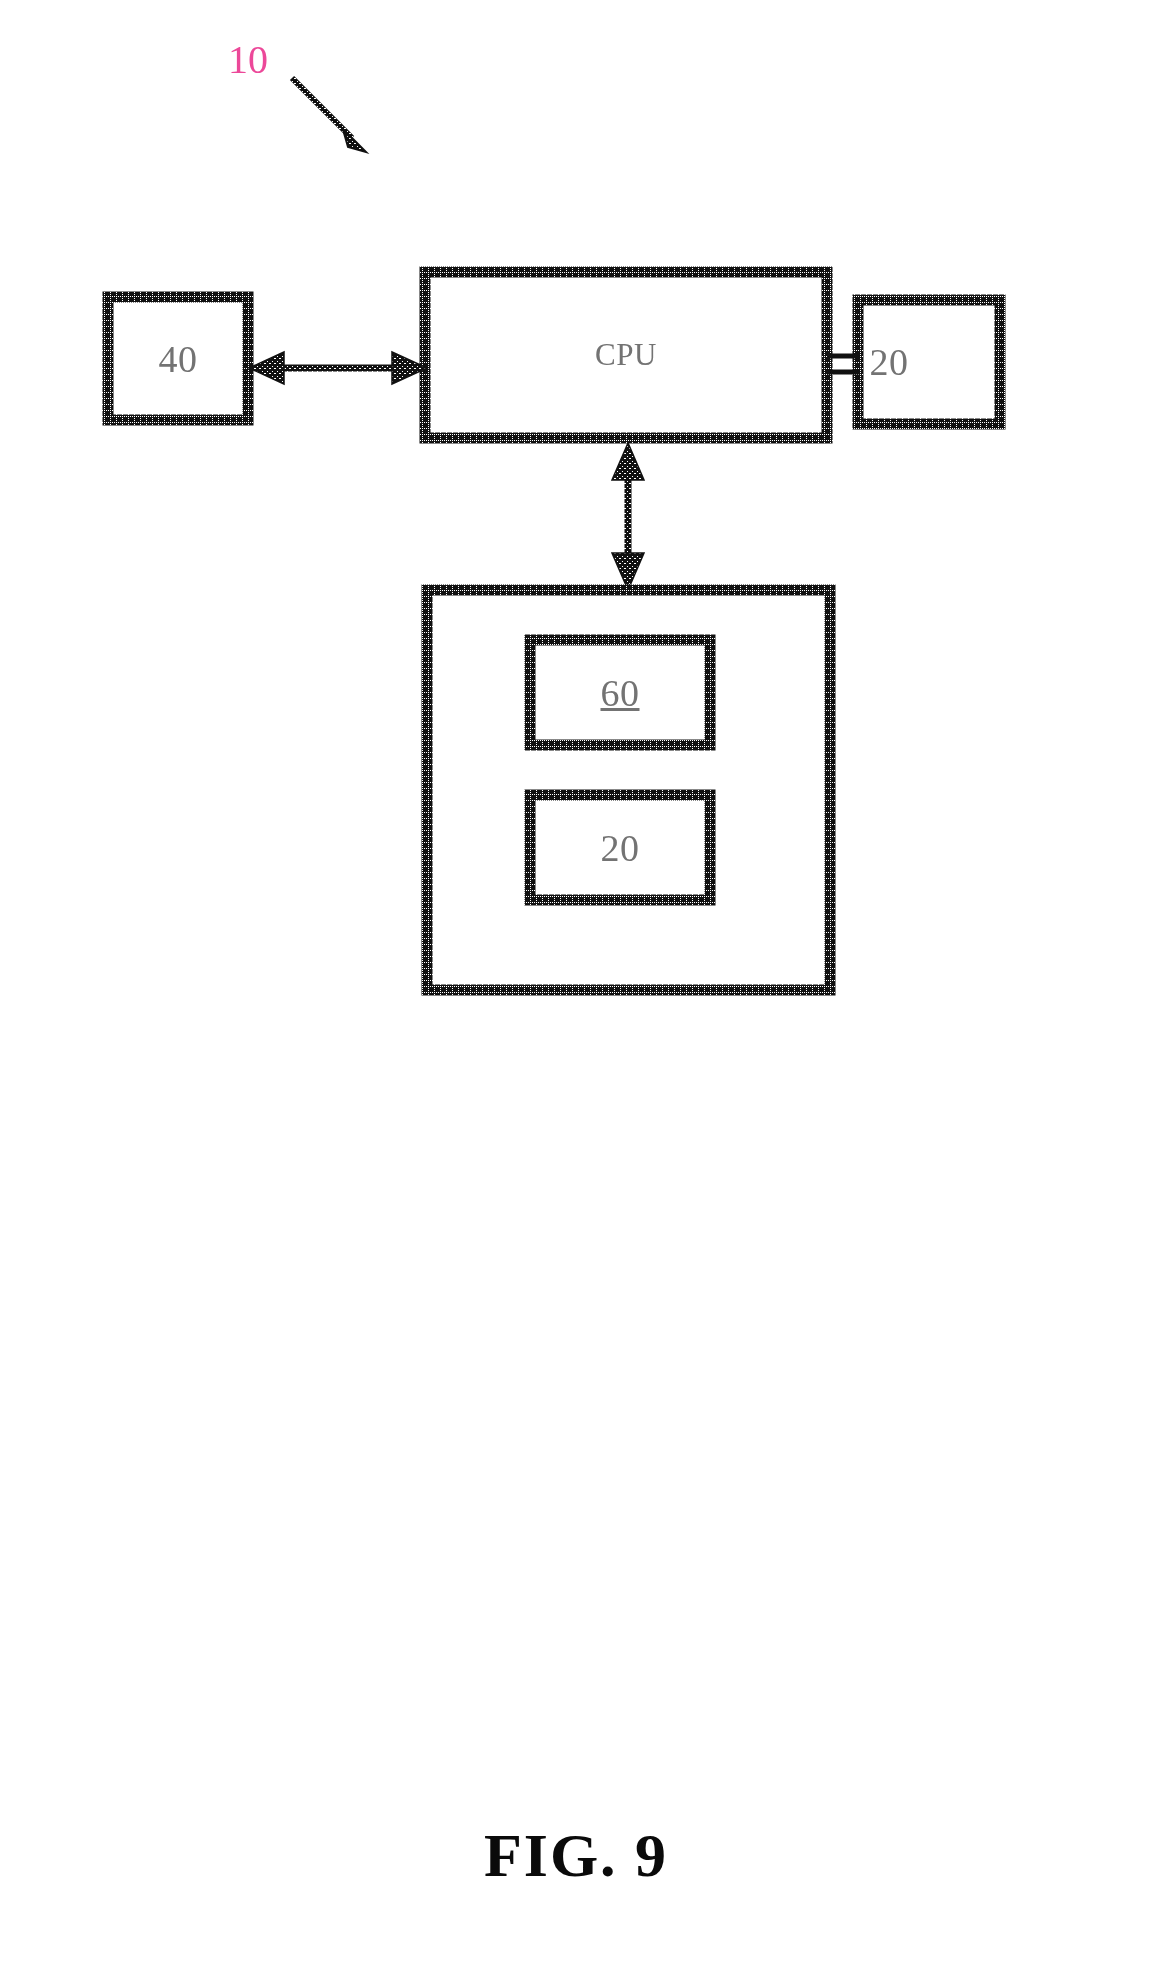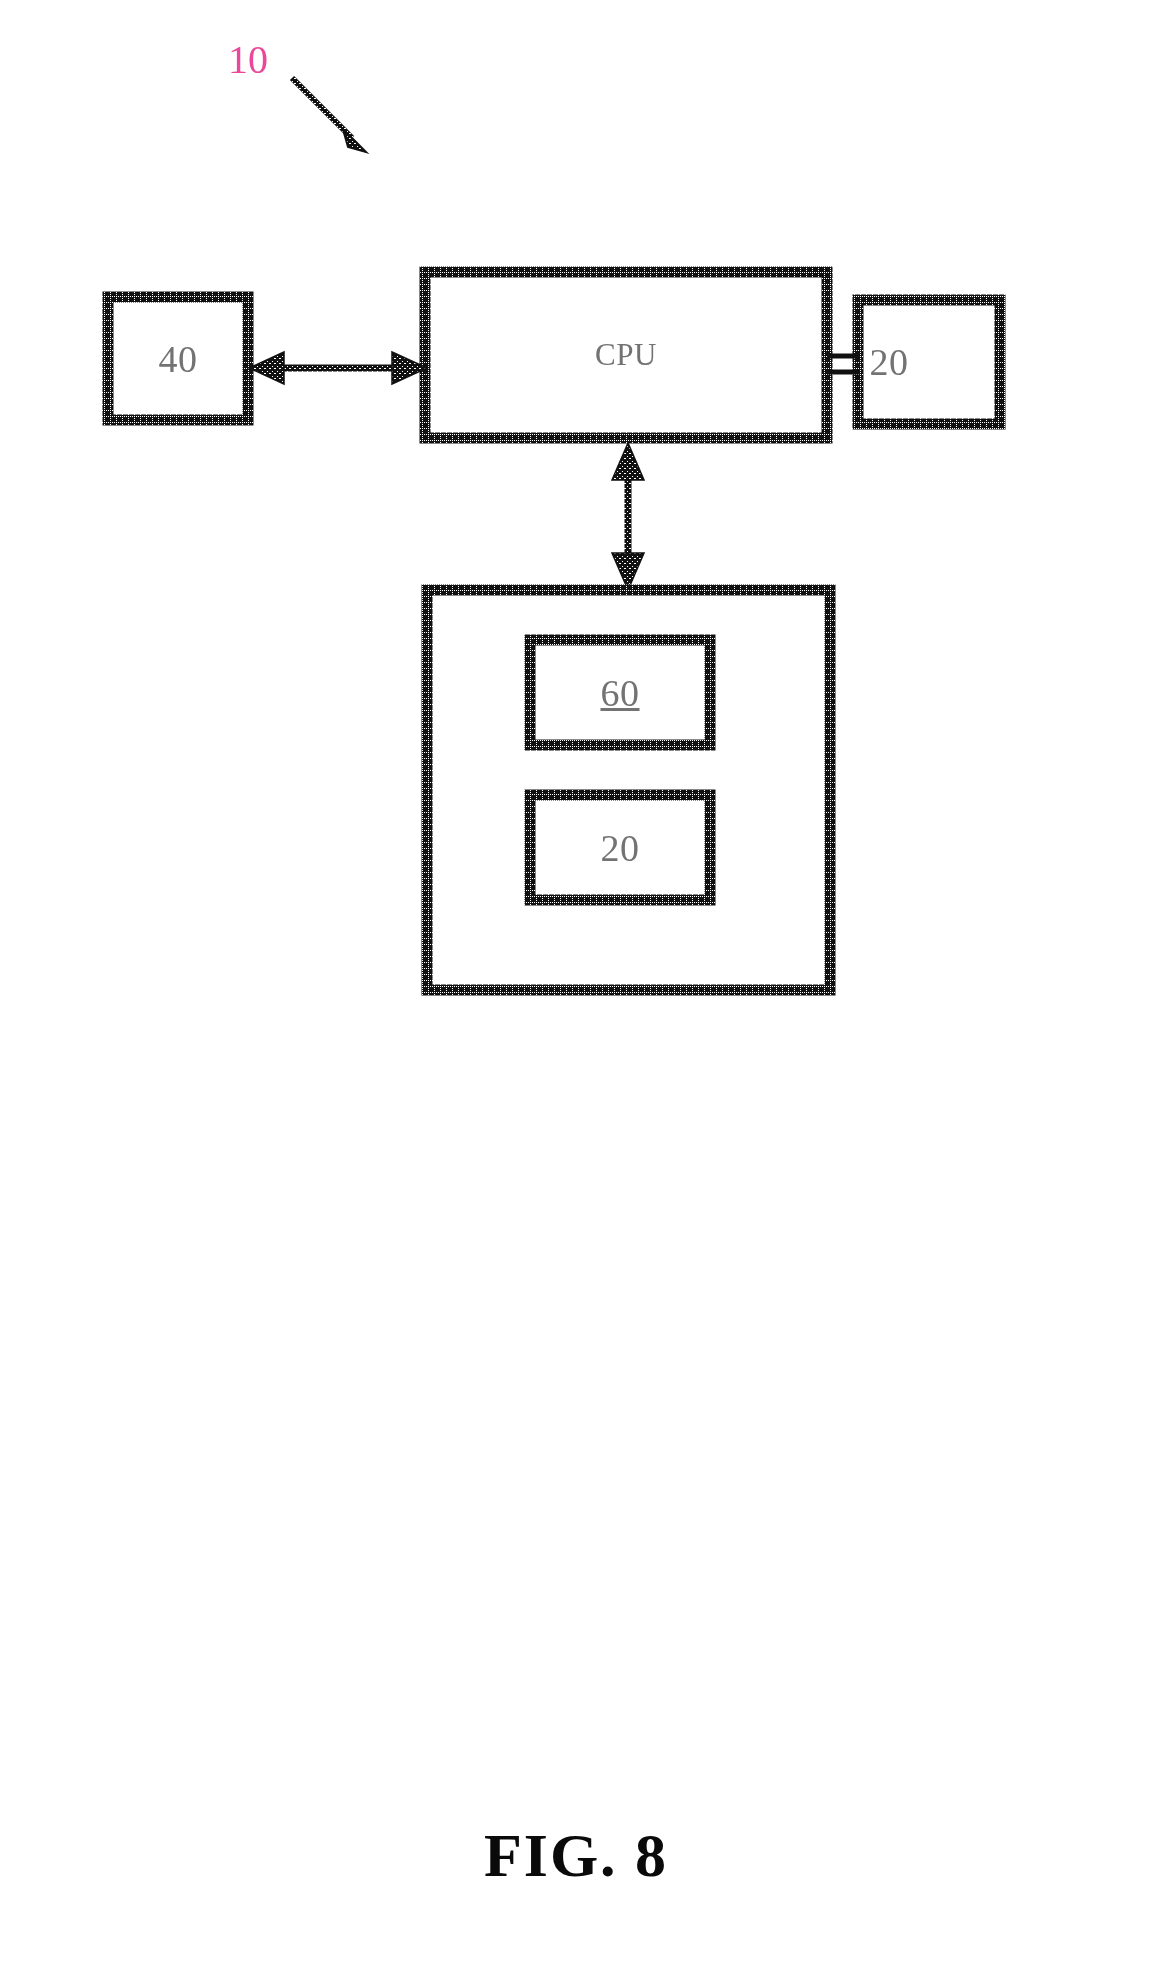--- a/index.html
+++ b/index.html
@@ -130,15 +130,15 @@
   <div class="box-label" id="label-cpu">CPU</div>
 
   <div class="box-label" id="label-40">40</div>
 
   <div class="box-label" id="label-20">20</div>
 
   <div class="box-label" id="label-60">60</div>
 
   <div class="box-label" id="label-50">20</div>
 
-  <div class="fig-caption" id="fig-caption">FIG. 8</div>
+  <div class="fig-caption" id="fig-caption">FIG. 9</div>
 
 </div>
 
 </body></html>

